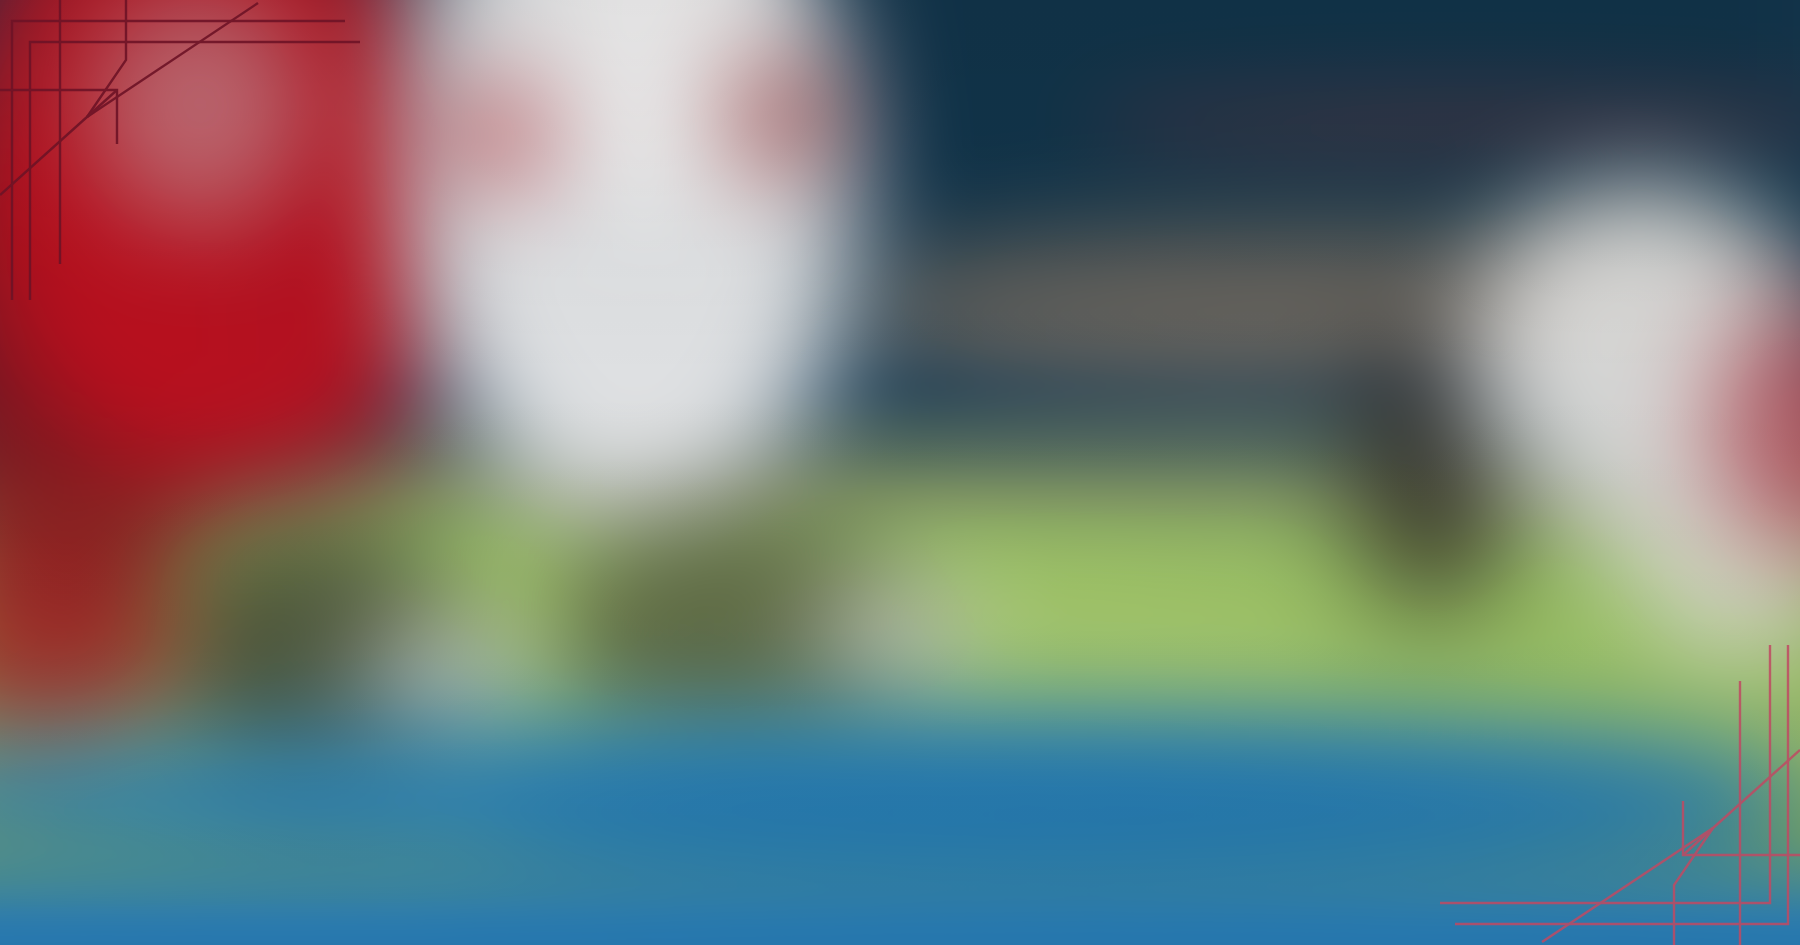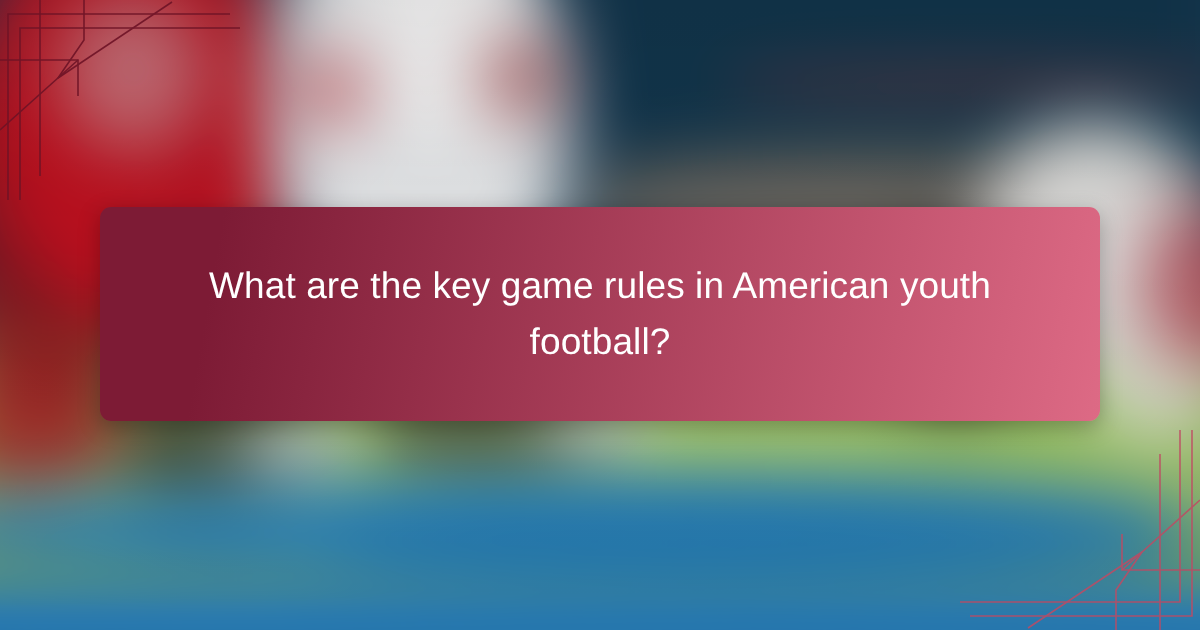--- a/index.html
+++ b/index.html
@@ -127,17 +127,14 @@
         <polyline points="20,200 20,28 240,28"></polyline>
         <line x1="58" y1="78" x2="172" y2="2"></line>
         <polyline points="58,78 84,40 84,0"></polyline>
         <polyline points="0,60 78,60 78,96"></polyline>
         <line x1="0" y1="130" x2="78" y2="60"></line>
         <line x1="40" y1="0" x2="40" y2="176"></line>
       </g>
     </svg>
   </div>
 
-  <div class="card" style="background: linear-gradient(100deg, rgb(125, 27, 53) 0%, rgb(125, 27, 53) 12%, rgb(221, 106, 133) 100%);">
-    <h1 class="card-title" style="color: rgb(255, 255, 255);">What are the key game rules in American youth football?</h1>
-  </div>
 
 </div>
 
 </body></html>

